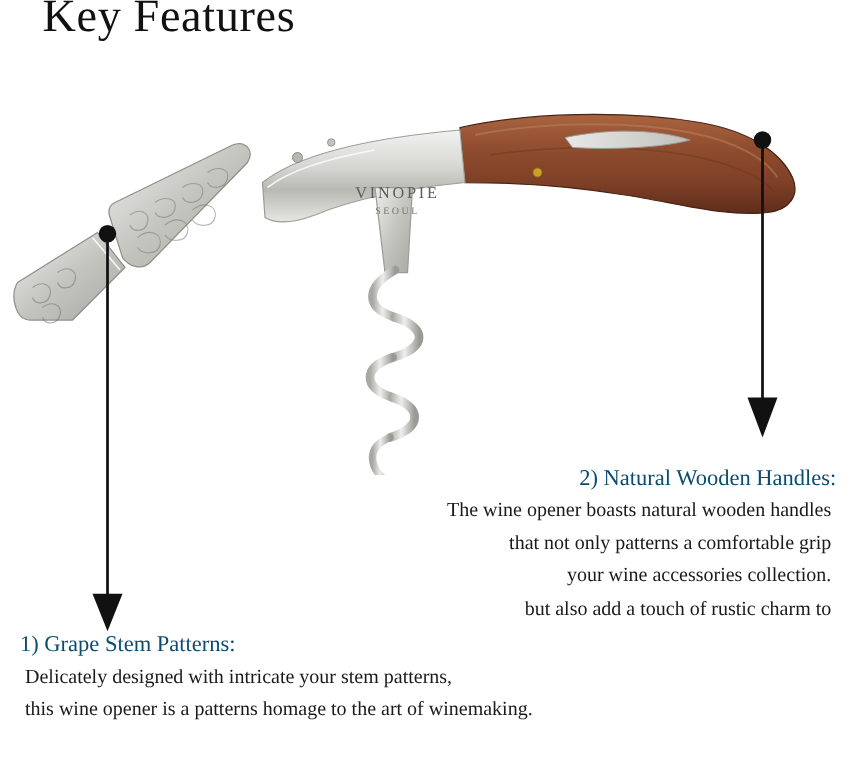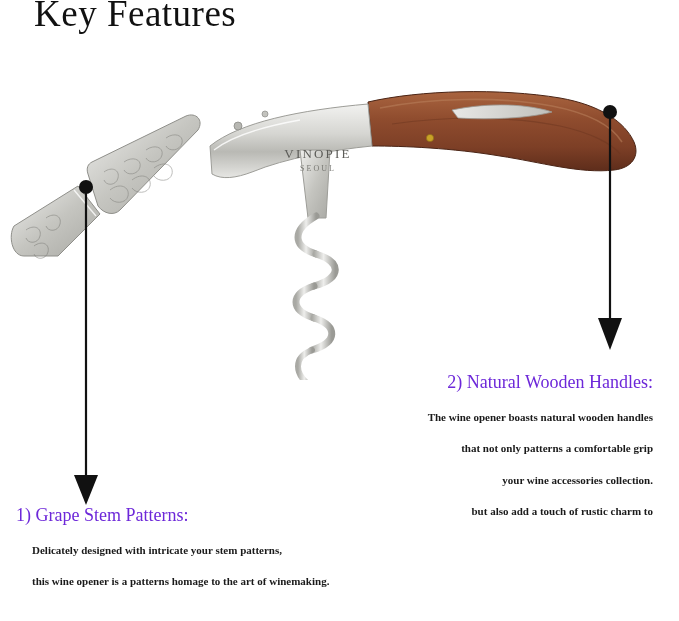--- a/index.html
+++ b/index.html
@@ -44,30 +44,29 @@
     pointer-events: none;
   }
 
   
   .callout {
     position: absolute;
   }
   .callout .heading {
     font-size: 18px;
     line-height: 1.35;
-    color: #6d28d9;
-    margin: 0 16px 2px 0;
+    color: #0c4a6e;
+    margin: 0 0 2px 0;
     white-space: nowrap;
   }
   .callout .body {
-    font-size: 11px;
+    font-size: 16px;
     line-height: 1.38;
     color: #1a1a1a;
-    margin: 16px;
-    font-weight: bold;
+    margin: 4px;
   }
 
   #callout-1 {
     left: 16px;
     top: 503px;
     width: 600px;
     text-align: left;
   }
   #callout-2 {
     left: 205px;

